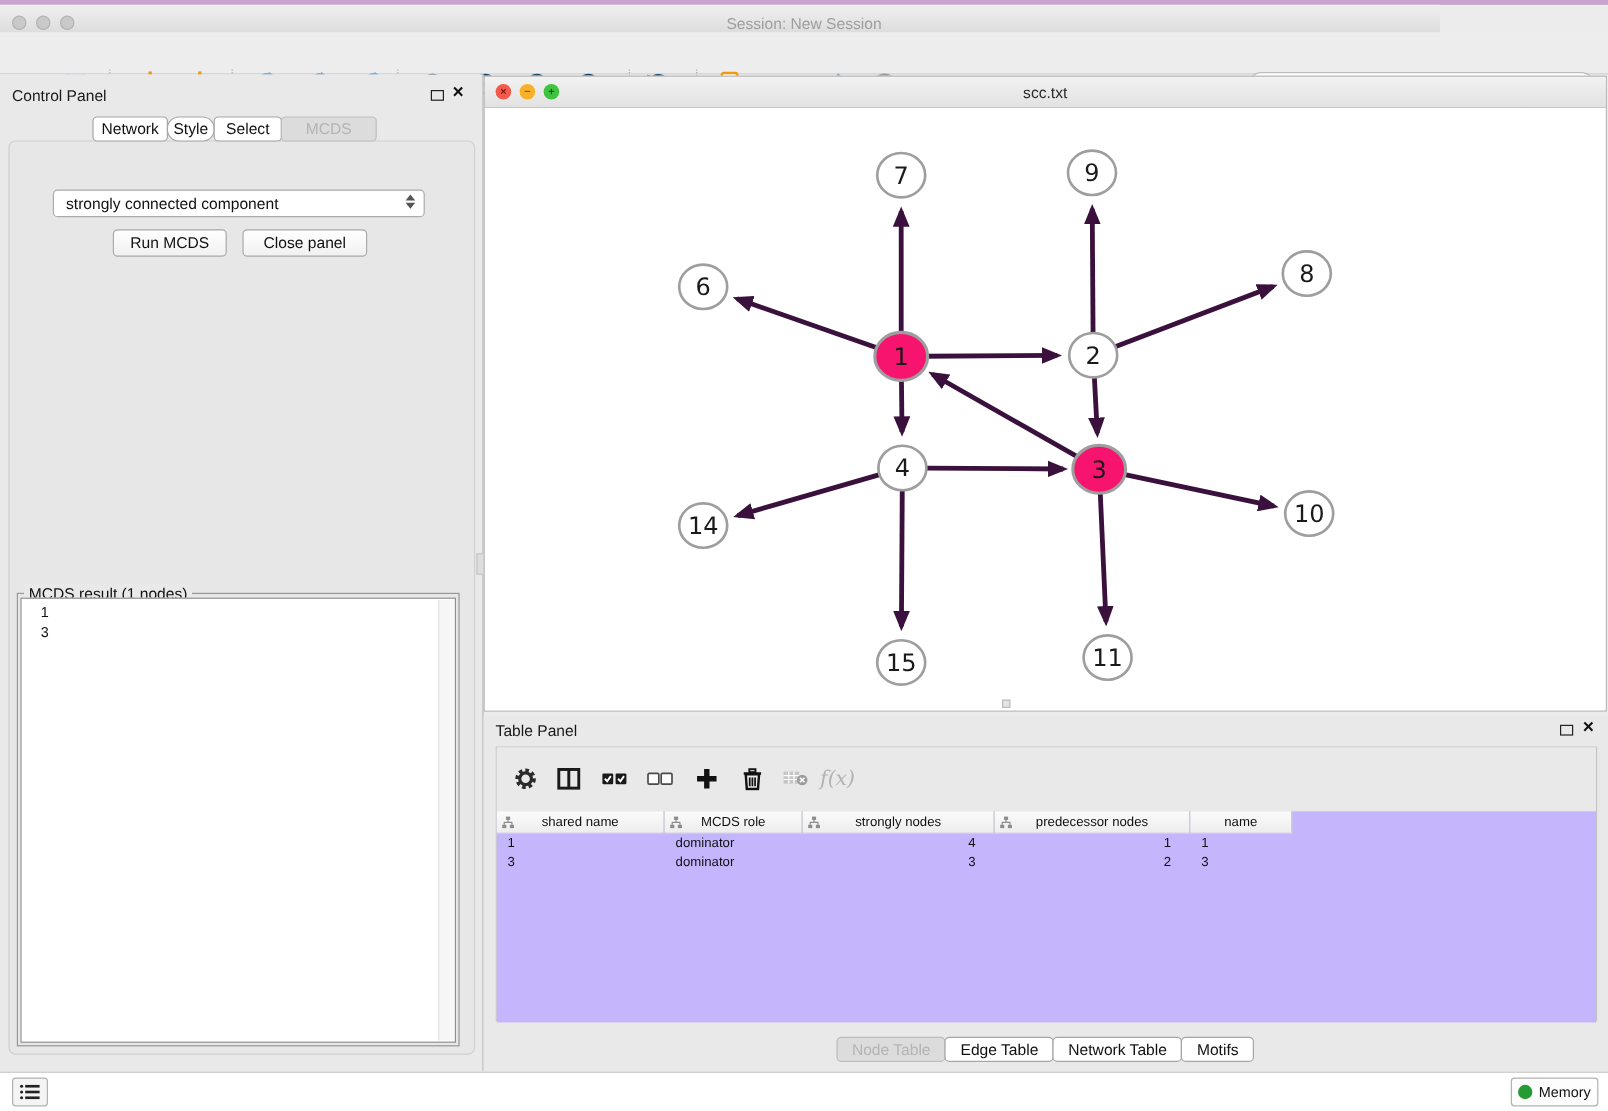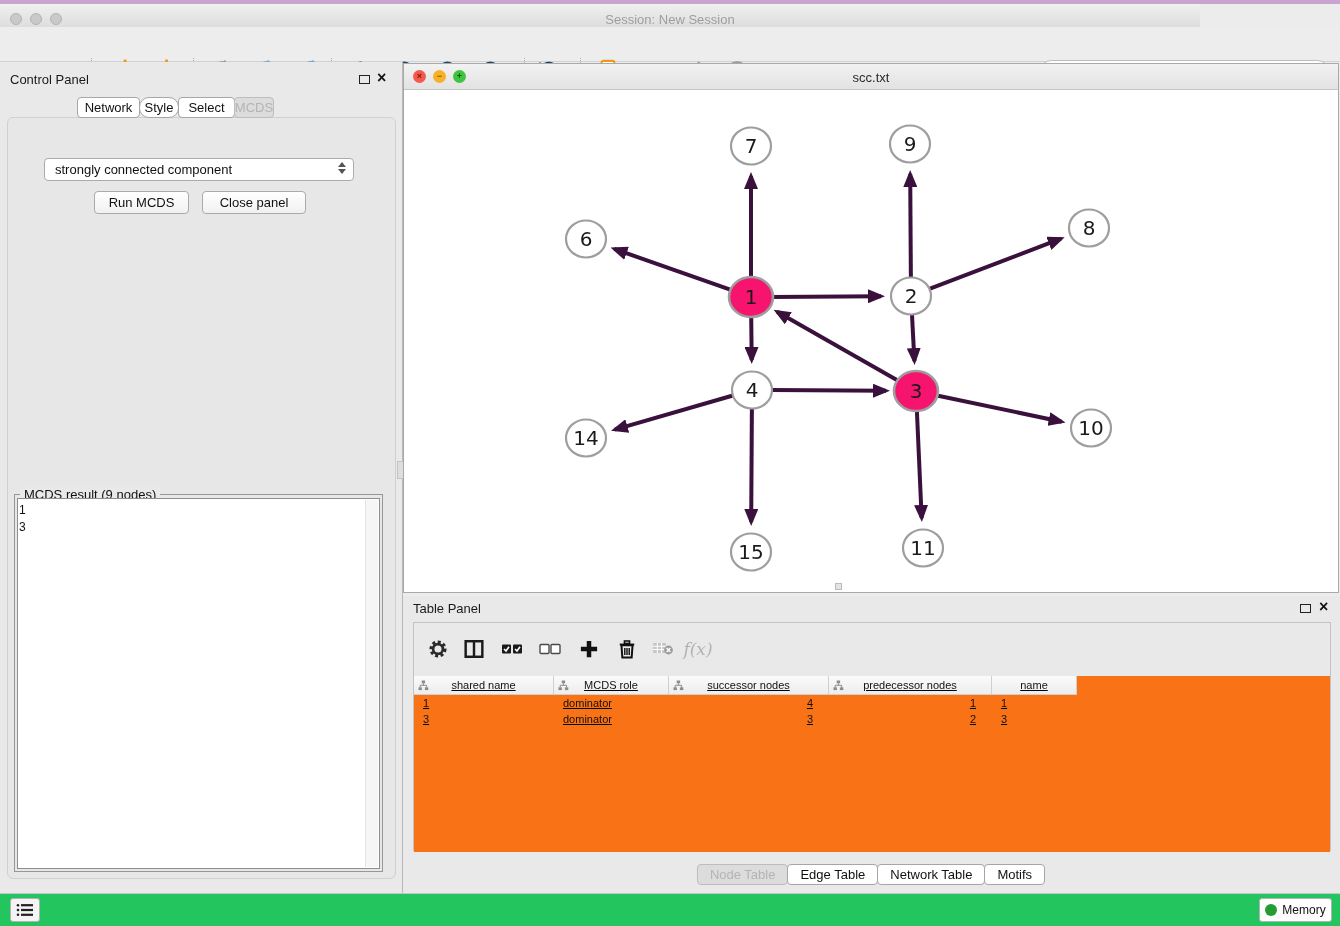--- a/index.html
+++ b/index.html
@@ -23,65 +23,65 @@
 
   
   #control-panel { left:0; top:62px; width:403px; height:831px; background:#e9e9e9; border-right:1px solid #b8b8b8; }
   #cp-title { left:10px; top:10px; font-size:13px; color:#1a1a1a; }
   .float-icon { width:11px; height:9px; border:1.5px solid #222; display:inline-block; }
   .close-x { font-size:16px; font-weight:700; color:#111; line-height:14px; }
   #cp-float { left:359px; top:13px; } #cp-close { left:377px; top:9px; }
   .tab { height:21px; border:1px solid #a6a6a6; background:#fff; color:#111; font-size:13px; display:flex; align-items:center; justify-content:center; border-radius:4px; margin-left:-1px; }
   .tab.selected { background:#dcdcdc; color:#b4b4b4; border-color:#bdbdbd; }
   #cp-tabs { left:78px; top:35px; display:flex; }
-  #cp-tabs .tab:nth-child(1){width:63px;} #cp-tabs .tab:nth-child(2){width:40px;border-radius:10px;} #cp-tabs .tab:nth-child(3){width:57px;} #cp-tabs .tab:nth-child(4){width:40px;}
+  #cp-tabs .tab:nth-child(1){width:63px;} #cp-tabs .tab:nth-child(2){width:40px;border-radius:10px;} #cp-tabs .tab:nth-child(3){width:57px;} #cp-tabs .tab:nth-child(4){width:80px;}
   #cp-page { left:7px; top:55px; width:389px; height:762px; background:#e7e7e7; border:1px solid #d0d0d0; border-radius:6px; }
   #opt-label { left:0; top:75px; width:403px; text-align:center; font-size:13px; color:#111; }
   #criterion-select { left:44px; top:96px; width:310px; height:23px; background:#fff; border:1px solid #ababab; border-radius:4px; font-size:13px; color:#111; display:flex; align-items:center; padding-left:10px; }
   #criterion-stepper { position:absolute; right:7px; top:3px; display:flex; flex-direction:column; gap:2px; }
   .tri-up { width:0; height:0; border-left:4px solid transparent; border-right:4px solid transparent; border-bottom:5px solid #555; }
   .tri-down { width:0; height:0; border-left:4px solid transparent; border-right:4px solid transparent; border-top:5px solid #555; }
   .cp-btn { position:absolute; top:129px; height:23px; background:linear-gradient(#ffffff,#f1f1f1); border:1px solid #ababab; border-radius:4px; font-size:13px; color:#111; font-family:"Liberation Sans",sans-serif; }
   #run-btn { left:94px; width:95px; } #closep-btn { left:202px; width:104px; }
   #result-group { left:14px; top:432px; width:369px; height:378px; border:1px solid #979797; }
   #result-title { position:absolute; left:5px; top:-8px; background:#e9e9e9; padding:0 4px; font-size:13px; color:#111; }
-  #result-area { position:absolute; left:2px; top:3px; right:2px; bottom:2px; background:#fff; border:1px solid #8e8e8e; font-size:12px; color:#111; line-height:17px; padding:3px 1px; white-space:pre; }
+  #result-area { position:absolute; left:2px; top:3px; right:2px; bottom:2px; background:#fff; border:1px solid #8e8e8e; font-size:12px; color:#111; line-height:17px; padding:3px 16px; white-space:pre; }
   #result-scroll { position:absolute; right:1px; top:1px; bottom:1px; width:13px; background:#f6f6f6; border-left:1px solid #e3e3e3; }
   #divider-handle { left:397px; top:461px; width:7px; height:18px; background:#dedede; border:1px solid #c4c4c4; }
 
   
   #network-window { left:403px; top:63px; width:936px; height:530px; border:1px solid #a9a9a9; background:#fff; }
   #nw-titlebar { position:absolute; left:0; top:0; width:100%; height:26px; background:linear-gradient(#f2f2f2,#e2e2e2); border-bottom:1px solid #c6c6c6; }
   .nw-light { width:13px; height:13px; border-radius:50%; display:inline-flex; align-items:center; justify-content:center; font-size:9px; font-weight:700; line-height:1; }
   #nw-lights { position:absolute; left:9px; top:6px; display:flex; gap:7px; }
   #nw-title { position:absolute; left:0; top:6px; width:100%; text-align:center; font-size:13px; color:#2b2b2b; }
   #network-canvas { position:absolute; left:0; top:26px; width:934px; height:502px; background:#fff; }
   #canvas-handle { position:absolute; left:431px; bottom:2px; width:7px; height:7px; background:#e3e3e3; border:1px solid #bbb; }
 
   
   #table-panel { left:403px; top:596px; width:937px; height:297px; background:#e9e9e9; }
   #tp-title { position:absolute; left:10px; top:5px; font-size:13px; color:#1a1a1a; }
   #tp-float { position:absolute; left:897px; top:8px; } #tp-close { position:absolute; left:916px; top:4px; }
   #tp-box { position:absolute; left:10px; top:26px; width:918px; height:229px; border:1px solid #c3c3c3; background:#fff; }
   #tp-toolbar { position:absolute; left:0; top:0; width:100%; height:53px; background:#e9e9e9; }
   .tp-icon { position:absolute; top:16px; width:24px; height:24px; display:flex; align-items:flex-start; justify-content:center; }
   #fx-icon { font-family:"DejaVu Serif", serif; font-style:italic; font-size:17px; color:#b2b2b2; }
-  #tp-table { position:absolute; left:0; top:53px; width:100%; height:176px; background:#f97316;text-decoration:underline; }
+  #tp-table { position:absolute; left:0; top:53px; width:100%; height:176px; background:#c4b5fd; }
   .th-row { display:flex; height:19px; }
   .th-cell { position:relative; background:linear-gradient(#fbfbfb,#ededed); border-right:1px solid #cfcfcf; border-bottom:1px solid #cfcfcf; font-size:11px; color:#111; display:flex; align-items:center; justify-content:center; }
   .th-tree { position:absolute; left:4px; top:4px; }
   .td-row { display:flex; height:16px; font-size:11px; color:#111; }
   .td-cell { display:flex; align-items:center; }
   .c1{width:140px;} .c2{width:115px;} .c3{width:160px;} .c4{width:163px;} .c5{width:85px;}
   .al{ padding-left:9px; justify-content:flex-start; } .ar{ padding-right:16px; justify-content:flex-end; }
   #tp-tabs { position:absolute; left:0; top:268px; width:937px; display:flex; justify-content:center; }
   #tp-tabs .tab { padding:0 12px; height:21px; }
 
   
-  #status-bar { left:0; top:893px; width:1340px; height:33px; background:#22c55e; border-top:1px solid #c6c6c6; }
+  #status-bar { left:0; top:893px; width:1340px; height:33px; background:#ffffff; border-top:1px solid #c6c6c6; }
   #list-btn { position:absolute; left:10px; top:4px; width:30px; height:24px; background:#f4f4f4; border:1px solid #b2b2b2; border-radius:3px; display:flex; align-items:center; justify-content:center; }
   #memory-btn { position:absolute; right:8px; top:4px; width:73px; height:24px; background:#fdfdfd; border:1px solid #b2b2b2; border-radius:3px; display:flex; align-items:center; justify-content:center; gap:5px; font-size:12px; color:#111; }
   #memory-dot { width:12px; height:12px; border-radius:50%; background:#259b33; }
 </style>
 </head>
 <body>
 
 <div id="top-strip" class="abs"></div>
 <div id="titlebar" class="abs">
   <div id="titlebar-lights" class="abs">
@@ -256,21 +256,21 @@
   <div id="criterion-select" class="abs">
     <span>strongly connected component</span>
     <span id="criterion-stepper">
       <span class="tri-up"></span>
         <span class="tri-down"></span>
     </span>
   </div>
   <button id="run-btn" class="cp-btn">Run MCDS</button>
   <button id="closep-btn" class="cp-btn">Close panel</button>
   <div id="result-group" class="abs">
-    <span id="result-title">MCDS result (9 nodes)</span>
+    <span id="result-title">MCDS result (1 nodes)</span>
     <div id="result-area"><span>1</span>
 <span>3</span>
       <div id="result-scroll"></div>
     </div>
   </div>
 </div>
 <div id="divider-handle" class="abs"></div>
 
 <div id="network-window" class="abs">
   <div id="nw-titlebar">
@@ -416,21 +416,21 @@
             </svg>
           <span>MCDS role</span>
         </div>
         <div class="th-cell c3">
           <svg class="th-tree" width="11" height="11" viewBox="0 0 11 11">
               <rect x="3.7" y="0.5" width="3.4" height="2.8" fill="#8c8c8c"></rect>
               <rect x="0.5" y="7.3" width="3.4" height="2.8" fill="#8c8c8c"></rect>
               <rect x="6.9" y="7.3" width="3.4" height="2.8" fill="#8c8c8c"></rect>
               <path d="M5.4 3.3 V5.3 M2.2 7.3 V5.3 H8.6 V7.3" stroke="#8c8c8c" stroke-width="1" fill="none"></path>
             </svg>
-          <span>successor nodes</span>
+          <span>strongly nodes</span>
         </div>
         <div class="th-cell c4">
           <svg class="th-tree" width="11" height="11" viewBox="0 0 11 11">
               <rect x="3.7" y="0.5" width="3.4" height="2.8" fill="#8c8c8c"></rect>
               <rect x="0.5" y="7.3" width="3.4" height="2.8" fill="#8c8c8c"></rect>
               <rect x="6.9" y="7.3" width="3.4" height="2.8" fill="#8c8c8c"></rect>
               <path d="M5.4 3.3 V5.3 M2.2 7.3 V5.3 H8.6 V7.3" stroke="#8c8c8c" stroke-width="1" fill="none"></path>
             </svg>
           <span>predecessor nodes</span>
         </div>

